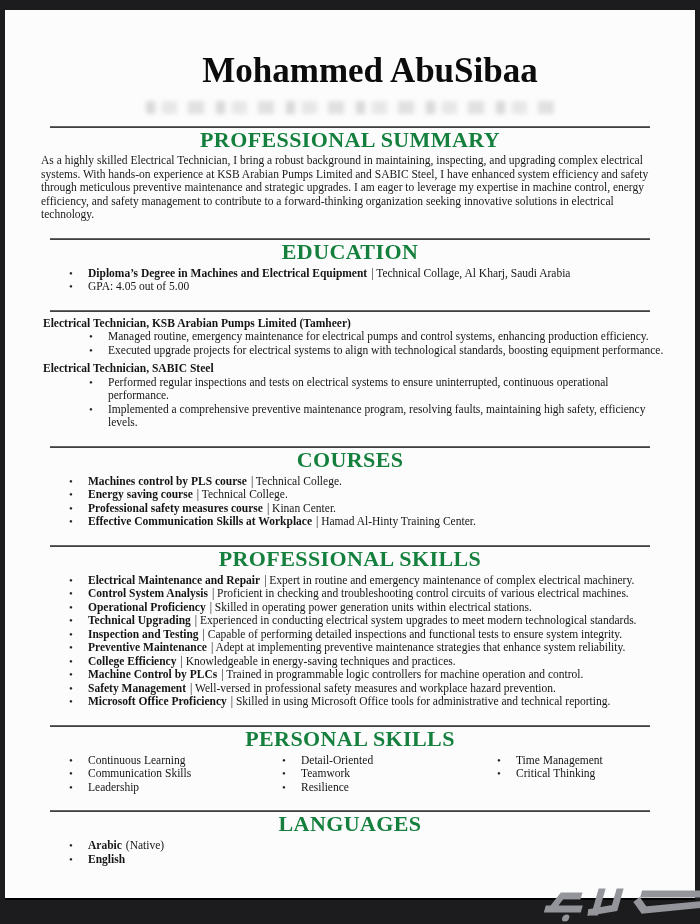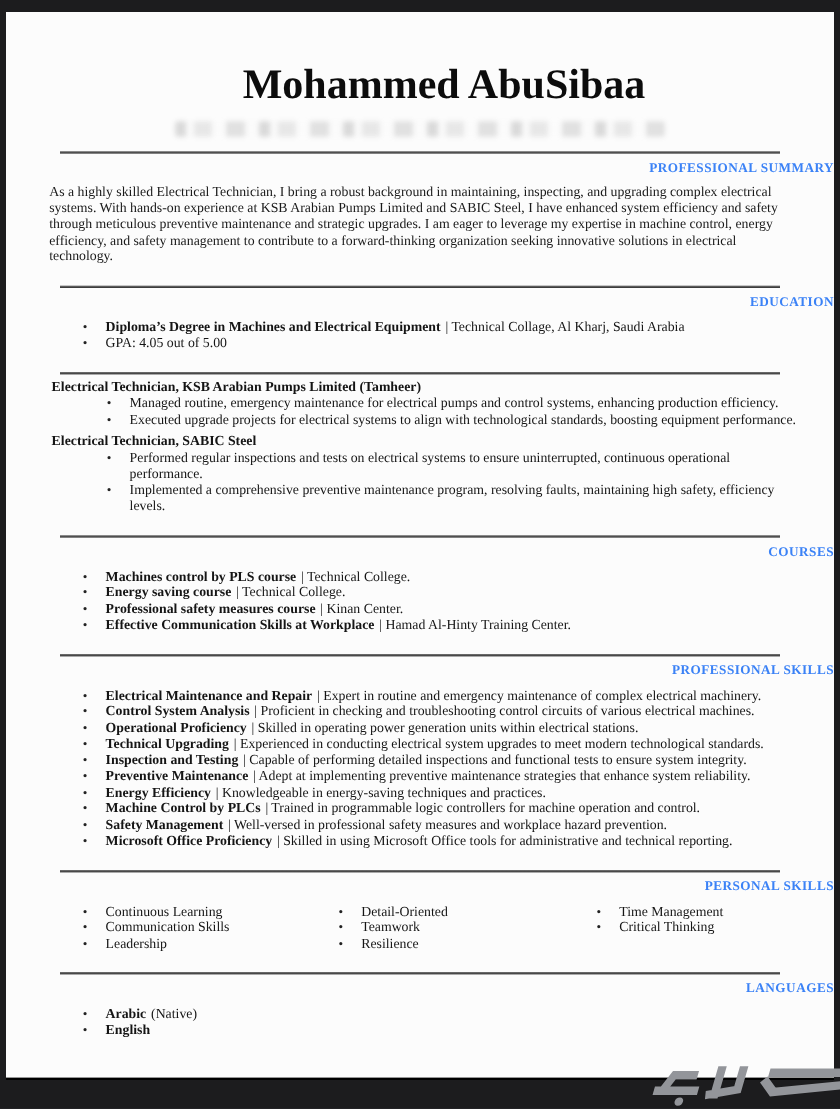--- a/index.html
+++ b/index.html
@@ -35,23 +35,23 @@
     filter:blur(2.3px); opacity:.6; border-radius:2px;
   }
 
   .rule {
     width:600px; height:2px; margin:16px auto 0;
     background:linear-gradient(#777, #2e2e2e);
   }
   .rule.first { margin-top:12px; }
 
   h2 {
-    margin:2px 0 0; text-align:right;
-    font-size:11px; line-height:20px; font-weight:700;
-    letter-spacing:.4px; color:#3b82f6;
+    margin:2px 0 0; text-align:center;
+    font-size:22px; line-height:20px; font-weight:700;
+    letter-spacing:.4px; color:#15803d;
   }
 
   .summary {
     margin:4px 36px 0; font-size:11.5px; line-height:13.5px;
     text-align:left; color:#191919;
   }
 
   ul.l1 { margin:5px 0 0; padding:0 28px 0 83px; list-style:none; }
   ul.l1 > li { position:relative; font-size:11.5px; line-height:13.5px; }
   ul.l1 > li::before { content:"•"; position:absolute; left:-19px; top:0; font-size:11px; color:#222; }
@@ -134,21 +134,21 @@
     <section>
       <div class="rule"></div>
       <h2>PROFESSIONAL SKILLS</h2>
       <ul class="l1">
         <li><span class="bseg">Electrical Maintenance and Repair</span><span>| Expert in routine and emergency maintenance of complex electrical machinery.</span></li>
         <li><span class="bseg">Control System Analysis</span><span>| Proficient in checking and troubleshooting control circuits of various electrical machines.</span></li>
         <li><span class="bseg">Operational Proficiency</span><span>| Skilled in operating power generation units within electrical stations.</span></li>
         <li><span class="bseg">Technical Upgrading</span><span>| Experienced in conducting electrical system upgrades to meet modern technological standards.</span></li>
         <li><span class="bseg">Inspection and Testing</span><span>| Capable of performing detailed inspections and functional tests to ensure system integrity.</span></li>
         <li><span class="bseg">Preventive Maintenance</span><span>| Adept at implementing preventive maintenance strategies that enhance system reliability.</span></li>
-        <li><span class="bseg">Energy Efficiency</span><span>| Knowledgeable in energy-saving techniques and practices.</span></li>
+        <li><span class="bseg">College Efficiency</span><span>| Knowledgeable in energy-saving techniques and practices.</span></li>
         <li><span class="bseg">Machine Control by PLCs</span><span>| Trained in programmable logic controllers for machine operation and control.</span></li>
         <li><span class="bseg">Safety Management</span><span>| Well-versed in professional safety measures and workplace hazard prevention.</span></li>
         <li><span class="bseg">Microsoft Office Proficiency</span><span>| Skilled in using Microsoft Office tools for administrative and technical reporting.</span></li>
       </ul>
     </section>
 
     <section>
       <div class="rule"></div>
       <h2>PERSONAL SKILLS</h2>
       <div class="pskills-grid">

